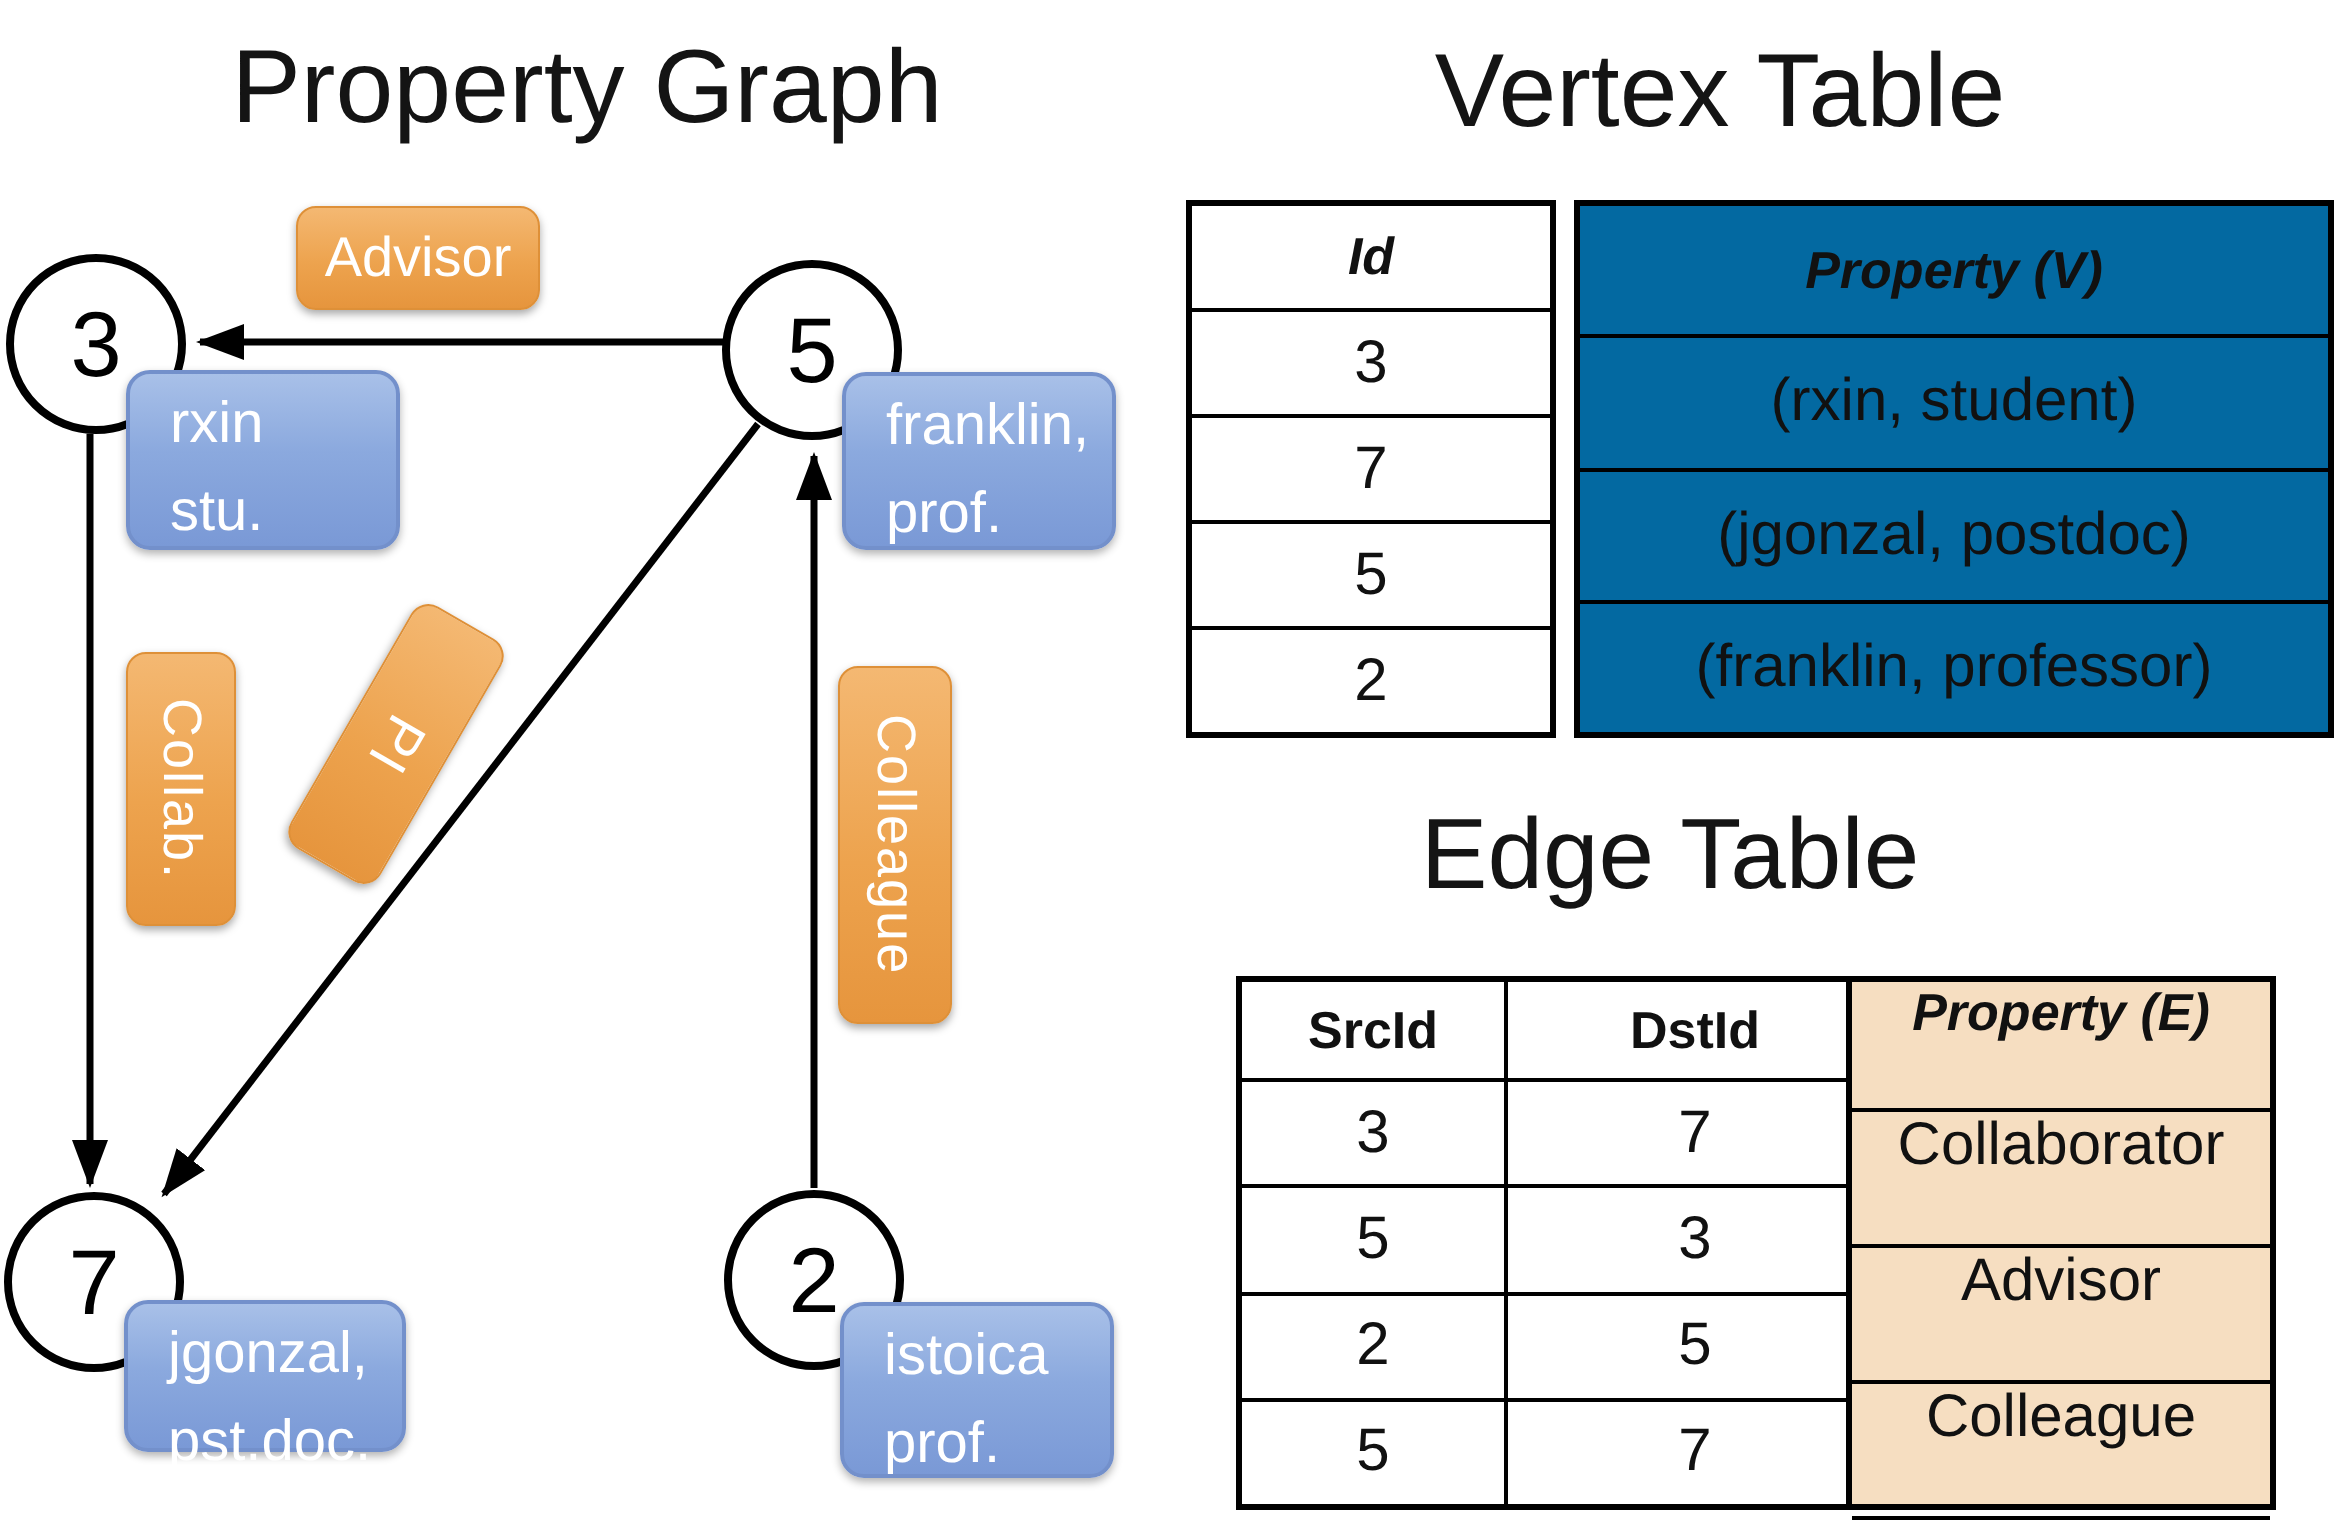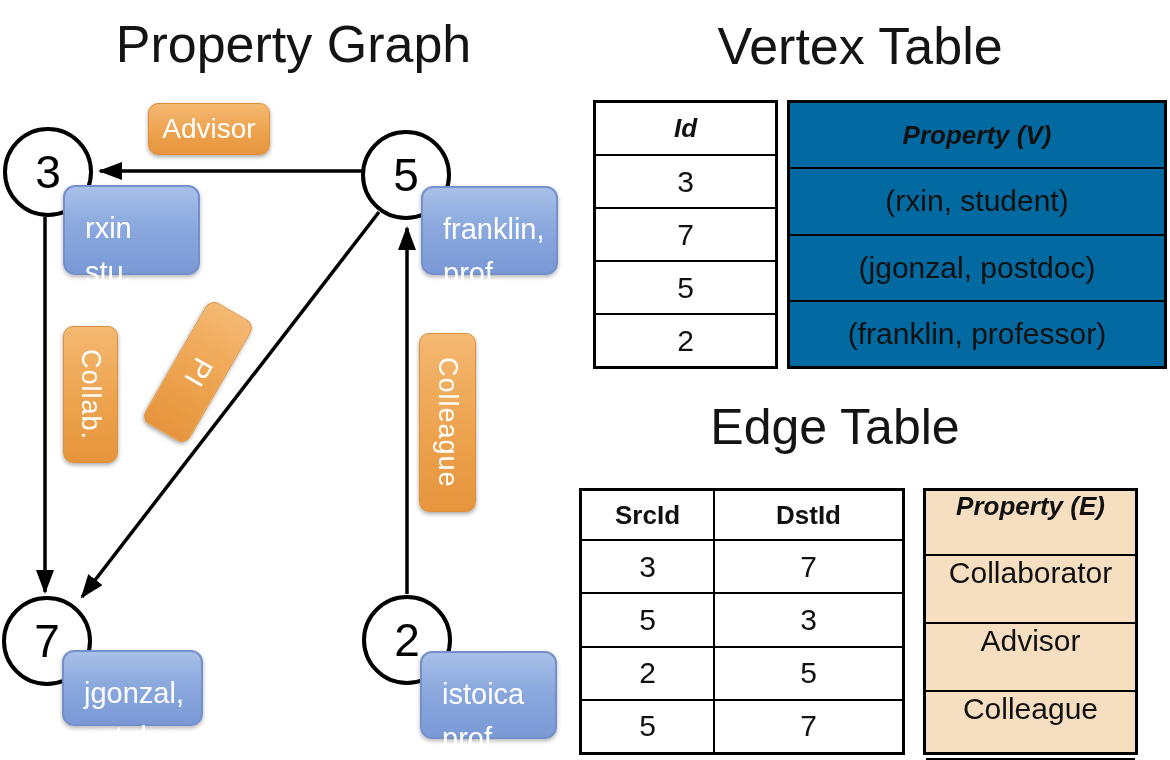--- a/index.html
+++ b/index.html
@@ -24,21 +24,21 @@
     border:1px solid #DE9038;border-radius:10px;
     box-shadow:0 2px 4px rgba(0,0,0,0.35);
     color:#fff;font-size:28px;box-sizing:border-box;
   }
   .edge-label.vertical span{writing-mode:vertical-rl;letter-spacing:1px;}
   .vertex-prop{
     position:absolute;box-sizing:border-box;
     background:linear-gradient(180deg,#A8C0E8 0%,#8BA9DE 45%,#7A99D6 100%);
     border:2px solid #7390CB;border-radius:12px;
     box-shadow:0 2px 4px rgba(0,0,0,0.3);
-    color:#fff;font-size:29px;line-height:1.5;padding:20px 0 0 20px;
+    color:#fff;font-size:29px;line-height:1.5;padding:4px 0 0 20px;
   }
   .vertex-prop div{white-space:nowrap;}
   
   .tbl-col{
     position:absolute;box-sizing:border-box;border:3px solid #000;background:#fff;
     display:flex;flex-direction:column;
   }
   .tbl-col .cell{
     flex:1;display:flex;align-items:center;justify-content:center;
     border-top:2px solid #000;font-size:30px;white-space:nowrap;
@@ -132,21 +132,21 @@
   </div>
   <div class="tbl-col fill-blue" style="left:787px;top:100px;width:380px;height:269px;">
     <div class="cell header">Property (V)</div>
     <div class="cell">(rxin, student)</div>
     <div class="cell">(jgonzal, postdoc)</div>
     <div class="cell">(franklin, professor)</div>
   </div>
 
   <h1 class="big-title" style="left:585px;width:500px;top:398px;font-size:50px;">Edge Table</h1>
 
-  <div class="tbl-grid" style="left:579px;top:488px;width:326px;height:267px;">
+  <div class="tbl-grid" style="left:618px;top:488px;width:326px;height:267px;">
     <div class="cell header r0">SrcId</div>
     <div class="cell header r0 c1">DstId</div>
     <div class="cell">3</div>
     <div class="cell c1">7</div>
     <div class="cell">5</div>
     <div class="cell c1">3</div>
     <div class="cell">2</div>
     <div class="cell c1">5</div>
     <div class="cell">5</div>
     <div class="cell c1">7</div>

